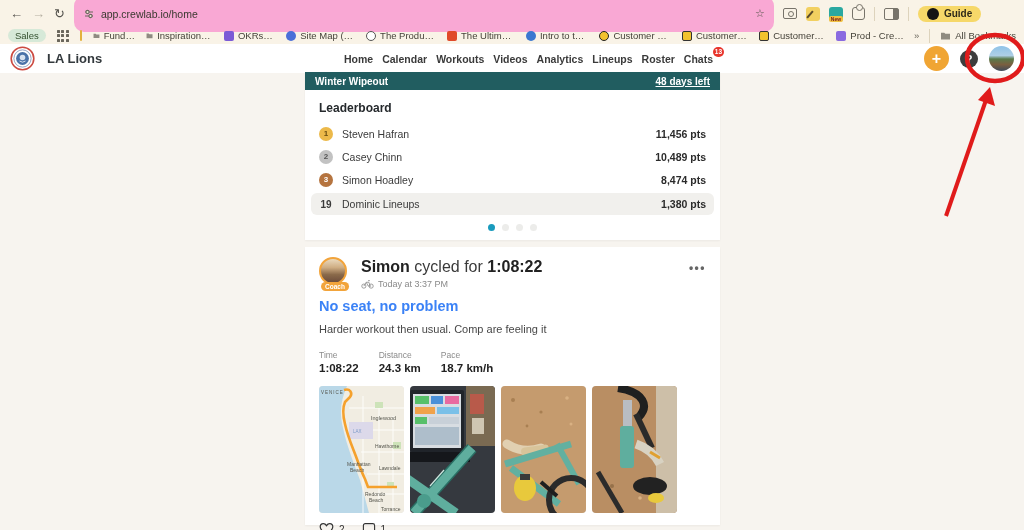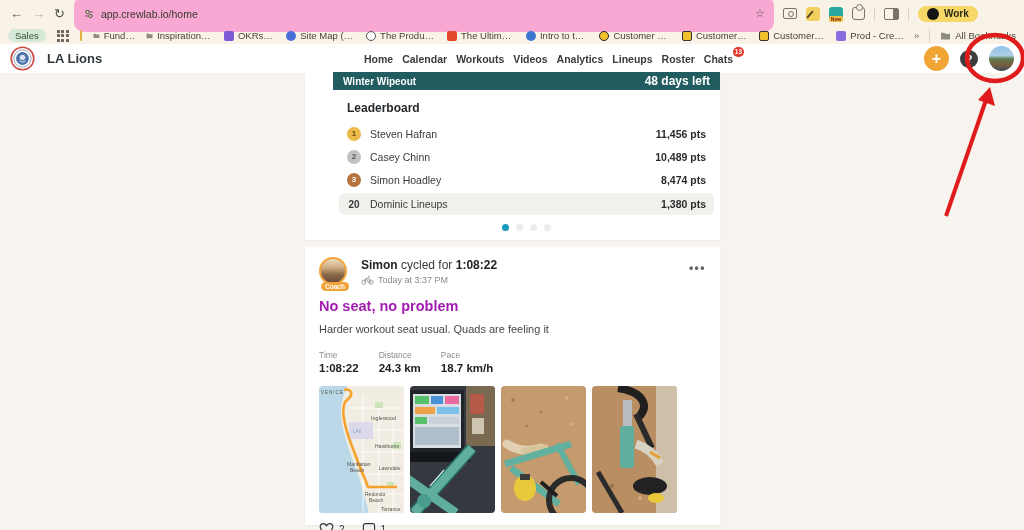--- a/index.html
+++ b/index.html
@@ -39,60 +39,60 @@
   .grid-ico { display:grid; grid-template-columns:repeat(3,3px); grid-gap:1.5px; flex:0 0 auto; }
   .grid-ico i { width:3px; height:3px; background:#6a665c; border-radius:0.5px; }
   .bm-sep { width:2px; height:11px; background:#e3b23c; border-radius:1px; flex:0 0 auto; }
   .sq { width:10px; height:10px; border-radius:2px; flex:0 0 auto; }
   .bm-right { display:flex; align-items:center; gap:10px; margin-left:auto; padding-left:8px; flex:0 0 auto; }
 
   
   .app-header { position:absolute; top:44px; left:0; right:0; height:29px; background:#ffffff; }
   .team { position:absolute; left:10px; top:2px; display:flex; align-items:center; gap:12px; }
   .team-name { font-weight:bold; font-size:13px; color:#33393d; }
-  .main-nav { position:absolute; left:364px; top:0; height:29px; display:flex; align-items:center; gap:9px; font-size:10.5px; font-weight:600; color:#3a3a3a; }
+  .main-nav { position:absolute; left:344px; top:0; height:29px; display:flex; align-items:center; gap:9px; font-size:10.5px; font-weight:600; color:#3a3a3a; }
   .nav-item { position:relative; cursor:pointer; }
   .nav-badge { position:absolute; top:-6px; right:-11px; min-width:11px; height:10px; border-radius:5px; background:#e8352c; color:#fff; font-size:6.5px; font-weight:bold; display:flex; align-items:center; justify-content:center; padding:0 2px; }
   .hdr-right { position:absolute; right:10px; top:0; height:29px; display:flex; align-items:center; gap:11px; }
   .plus-btn { width:25px; height:25px; border-radius:50%; background:#f0a534; color:#fff; font-size:16px; display:flex; align-items:center; justify-content:center; font-weight:bold; }
   .help-btn { width:18px; height:18px; border-radius:50%; background:#3d3d3d; color:#fff; font-size:11px; font-weight:bold; display:flex; align-items:center; justify-content:center; }
   .hdr-avatar { width:25px; height:25px; border-radius:50%; background:linear-gradient(180deg,#8fc3e8 0%,#aecfe6 38%,#5a7a4a 52%,#7a5f3f 74%,#3f4a5a 100%); }
 
   
   .content { position:absolute; top:73px; left:0; right:0; bottom:0; background:#f7f4ef; }
-  .card { position:absolute; left:305px; width:415px; background:#fff; box-shadow:0 1px 2px rgba(0,0,0,0.05);padding-left:28px; }
+  .card { position:absolute; left:305px; width:415px; background:#fff; box-shadow:0 1px 2px rgba(0,0,0,0.05); }
 
   .lb-card { top:-1px; height:168px; }
   .lb-banner { height:18px; background:#215d60; color:#fff; display:flex; align-items:center; justify-content:space-between; padding:0 10px; }
   .lb-banner .t { font-size:10px; font-weight:bold; }
-  .lb-banner .r { font-size:12px; font-weight:bold; }
+  .lb-banner .r { font-size:10px; font-weight:bold;text-decoration:underline; }
   .lb-heading { font-size:12px; font-weight:bold; color:#25292c; padding:11px 14px 7px; }
   .lb-row { display:flex; align-items:center; height:23px; padding:0 14px; font-size:10.5px; color:#3a3a3a; }
   .rank-badge { width:14px; height:14px; border-radius:50%; font-size:8px; font-weight:bold; display:flex; align-items:center; justify-content:center; margin-right:9px; flex:0 0 auto; }
   .gold { background:#ecb94a; color:#6a4e10; }
   .silver { background:#c2c2c2; color:#555; }
   .bronze { background:#b5743f; color:#fff; }
   .rank-plain { width:14px; text-align:center; font-size:10px; font-weight:bold; color:#3a3a3a; margin-right:9px; flex:0 0 auto; }
   .lb-pts { margin-left:auto; font-weight:bold; font-size:10.5px; color:#2b2b2b; }
   .lb-row.highlight { background:#f1f0ed; border-radius:6px; margin:2px 6px 0; padding:0 8px; height:22px; }
   .lb-dots { display:flex; justify-content:center; gap:7px; padding-top:9px; }
   .dot { width:7px; height:7px; border-radius:50%; background:#ececea; }
   .dot.active { background:#199bbd; }
 
   .post-card { top:174px; height:278px; padding:10px 14px 6px; }
   .post-header { display:flex; align-items:flex-start; position:relative; }
   .pav-wrap { position:relative; width:32px; height:32px; flex:0 0 auto; }
   .pav { width:28px; height:28px; border-radius:50%; border:2px solid #f2a43b; background:linear-gradient(180deg,#ead9bd 0%,#cfae84 35%,#8a6a4a 65%,#6a4a3a 100%); }
   .coach-badge { position:absolute; bottom:-2px; left:50%; transform:translateX(-50%); background:#f2a43b; color:#fff; font-size:6.5px; font-weight:bold; padding:1px 4px; border-radius:5px; }
   .ph-text { margin-left:10px; padding-top:1px; }
-  .ph-line1 { font-size:12px; color:#3a3a3a; }
+  .ph-line1 { font-size:16px; color:#3a3a3a; }
   .ph-line1 b { color:#222; }
   .ph-line2 { font-size:9px; color:#8a8a8a; display:flex; align-items:center; gap:4px; margin-top:3px; }
   .post-menu { position:absolute; right:0; top:4px; color:#666; font-size:12px; font-weight:bold; letter-spacing:1.5px; }
-  .post-title { font-size:14.5px; font-weight:bold; color:#a21caf; margin-top:9px; }
+  .post-title { font-size:14.5px; font-weight:bold; color:#3b82f6; margin-top:9px; }
   .post-body { font-size:11px; color:#474747; margin-top:9px; }
   .post-stats { display:flex; gap:20px; margin-top:15px; }
   .stat-label { font-size:8.5px; color:#8c8c8c; }
   .stat-value { font-size:11.5px; font-weight:bold; color:#222; margin-top:2px; }
   .post-photos { display:flex; gap:6px; margin-top:12px; }
   .photo { width:85px; height:127px; border-radius:4px; overflow:hidden; flex:0 0 auto; background:#ddd; }
   .photo svg { display:block; }
   .post-footer { display:flex; align-items:center; gap:17px; margin-top:9px; }
   .icon-count { display:flex; align-items:center; gap:5px; font-size:10px; color:#333; }
 
@@ -118,21 +118,21 @@
     </div>
     <span class="ico-camera"></span>
     <span class="ext-ico ext-pen"></span>
     <span class="ext-ico ext-new"></span>
     <span class="ico-puzzle"></span>
     <span class="vsep"></span>
     <span class="ico-panel"></span>
     <span class="vsep"></span>
     <span class="chip">
         <span class="chip-dot"></span>
-        <span>Work</span>
+        <span>Guide</span>
       </span>
   </div>
 
   <div class="bookmarks">
     <div class="bm-scroll">
       <span class="sales-chip">Sales</span>
       <span class="grid-ico">
           <i></i>
           <i></i>
           <i></i>
@@ -253,21 +253,21 @@
       <span class="rank-badge silver">2</span>
       <span>Casey Chinn</span>
       <span class="lb-pts">10,489 pts</span>
     </div>
     <div class="lb-row">
       <span class="rank-badge bronze">3</span>
       <span>Simon Hoadley</span>
       <span class="lb-pts">8,474 pts</span>
     </div>
     <div class="lb-row highlight">
-      <span class="rank-plain">20</span>
+      <span class="rank-plain">19</span>
       <span>Dominic Lineups</span>
       <span class="lb-pts">1,380 pts</span>
     </div>
 
     <div class="lb-dots">
       <span class="dot active"></span>
       <span class="dot"></span>
       <span class="dot"></span>
       <span class="dot"></span>
     </div>
@@ -287,21 +287,21 @@
               <circle cx="11" cy="7.8" r="2.3" fill="none" stroke="#8a8a8a" stroke-width="0.9"></circle>
               <path d="M3 7.8 L5.6 3.6 h3 M5.6 3.6 L7.8 7.8 H11 M8.6 3.6 l1.2 4.2 M7.6 1.8 h2" stroke="#8a8a8a" stroke-width="0.9" fill="none"></path>
             </svg>
           <span>Today at 3:37 PM</span>
         </div>
       </div>
       <span class="post-menu">•••</span>
     </div>
 
     <div class="post-title">No seat, no problem</div>
-    <div class="post-body">Harder workout seat usual. Quads are feeling it</div>
+    <div class="post-body">Harder workout then usual. Comp are feeling it</div>
 
     <div class="post-stats">
       <div>
         <div class="stat-label">Time</div>
         <div class="stat-value">1:08:22</div>
       </div>
       <div>
         <div class="stat-label">Distance</div>
         <div class="stat-value">24.3 km</div>
       </div>

